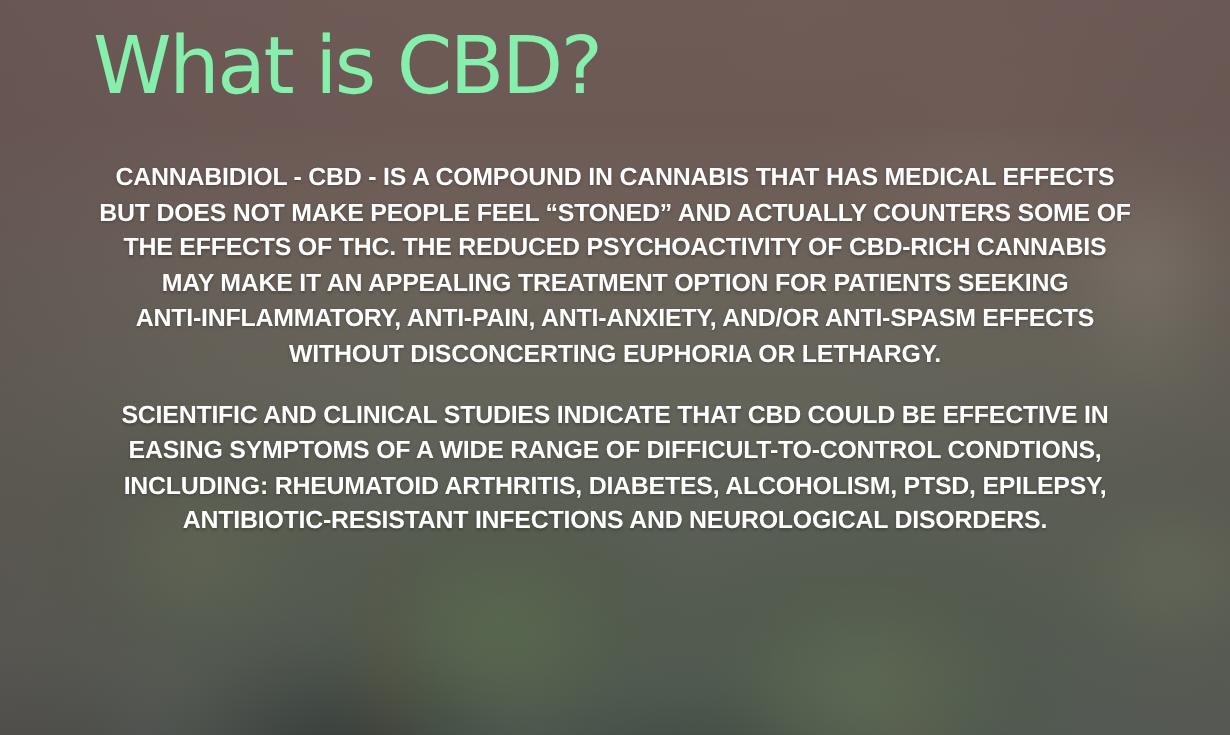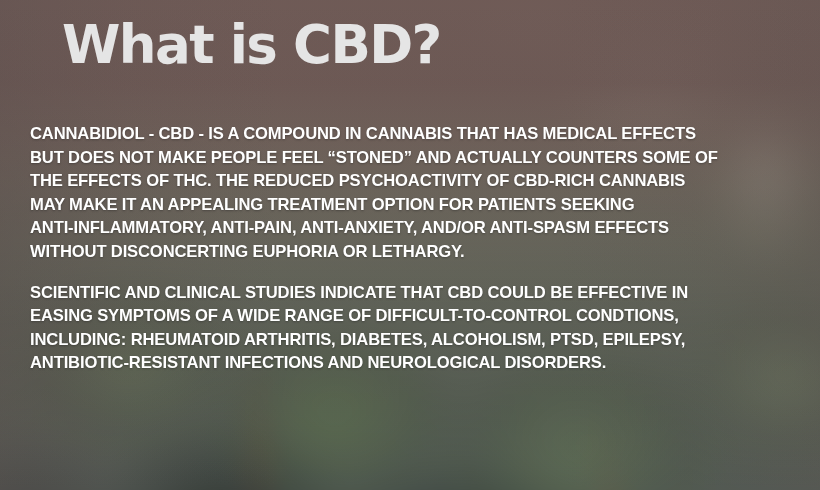--- a/index.html
+++ b/index.html
@@ -95,30 +95,31 @@
     padding: 0 14px;
     height: 100%;
     box-sizing: border-box;
   }
 
   .title {
     margin: 0;
     padding: 18px 0 0 48px;
     font-size: 53px;
     line-height: 1.0;
-    font-weight: 700;
+    font-weight: 400;
     letter-spacing: -1.6px;
-    color: #e5e5e5;
+    color: #86efac;
     font-family: "DejaVu Sans", sans-serif;
     -webkit-font-smoothing: antialiased;
   }
 
   .body-copy {
-    margin: 16px;
+    margin: 0;
     padding-top: 35px;
+    text-align: center;
   }
 
   .para {
     margin: 0 0 17px 0;
     color: #ffffff;
     font-size: 16.6px;
     line-height: 23.6px;
     font-weight: 700;
     letter-spacing: -0.15px;
     font-family: "Liberation Sans", sans-serif;

